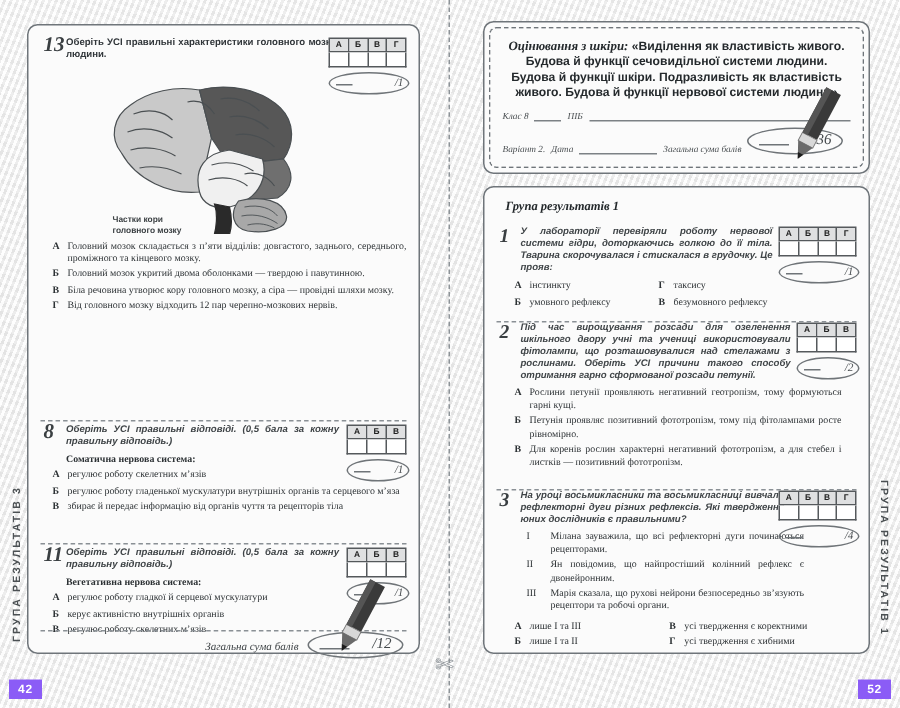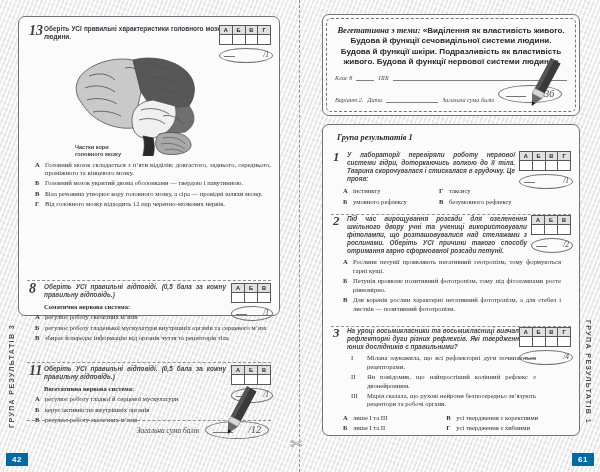--- a/index.html
+++ b/index.html
@@ -30,21 +30,21 @@
     box-sizing:border-box;
   }
   .card.dashed-in::before{
     content:"";position:absolute;left:3px;top:3px;right:3px;bottom:3px;
     border:1.3px dashed #6f757a;border-radius:5px;pointer-events:none;
   }
 
   
   .pagenum{
     position:absolute;bottom:6px;
-    background:#0369a1;color:#fff;
+    background:#8b5cf6;color:#fff;
     font-size:8px;line-height:11px;font-weight:bold;
     padding:1px 6px;letter-spacing:.5px;
   }
   .pagenum.left{left:6px;}
   .pagenum.right{right:6px;}
 
   
   .sidetab{
     position:absolute;
     writing-mode:vertical-rl;
@@ -170,21 +170,21 @@
 </head>
 <body>
 
 <div class="paper-bg"></div>
 
 <div class="spread">
 
   <div class="cutline"></div>
   <div class="scissors">✄</div>
 
-  <div class="card" style="left:18px;top:16px;width:262px;height:300px;">
+  <div class="card" style="left:18px;top:16px;width:262px;height:420px;">
 
     <div class="q" style="position:absolute;left:10px;top:8px;width:242px;">
       <div class="qnum">13</div>
       <div style="margin-left:15px;width:180px;">
         <div class="qstem-plain">Оберіть УСІ правильні характеристики головного мозку людини.</div>
       </div>
 
       <div class="ansbox" style="right:0;top:0;width:52px;">
         <div class="ansgrid">
           <div class="hcell">А</div>
@@ -356,21 +356,21 @@
       </span>
     </div>
   </div>
 
   <div class="sidetab left">ГРУПА РЕЗУЛЬТАТІВ 3</div>
   <div class="pagenum left">42</div>
 
   <div class="card dashed-in" style="left:322px;top:14px;width:258px;height:102px;">
     <div style="position:absolute;left:12px;right:12px;top:10px;">
       <div class="hdr-title">
-        <span class="em">Вегетативна з теми:</span>
+        <span class="em">Оцінювання з шкіри:</span>
         <span>«Виділення як властивість живого. Будова й функції сечовидільної системи людини. Будова й функції шкіри. Подразливість як властивість живого. Будова й функції нервової системи людини»</span>
       </div>
       <div class="hdr-fields">
         <div class="fieldrow">
           <span>Клас 8</span>
           <span class="fill s"></span>
           <span>ПІБ</span>
           <span class="fill"></span>
         </div>
         <div class="fieldrow">
@@ -537,21 +537,21 @@
           <div class="opt">
             <span class="ltr">Г</span>
             <span class="txt">усі твердження є хибними</span>
           </div>
         </div>
       </div>
     </div>
   </div>
 
   <div class="sidetab right">ГРУПА РЕЗУЛЬТАТІВ 1</div>
-  <div class="pagenum right">61</div>
+  <div class="pagenum right">52</div>
 
   <svg class="pencil" style="left:520px;top:56px;" width="48" height="56" viewBox="0 0 48 56">
     <g transform="rotate(28 24 28)">
       <rect x="18" y="2" width="11" height="34" fill="#3a3a3a"></rect>
       <rect x="18" y="36" width="11" height="6" fill="#d8d8d8" stroke="#7a7a7a" stroke-width="0.6"></rect>
       <polygon points="18,42 29,42 23.5,53" fill="#6a6a6a"></polygon>
       <polygon points="21.5,49 25.5,49 23.5,53" fill="#1c1c1c"></polygon>
       <rect x="18" y="2" width="4" height="34" fill="#555"></rect>
     </g>
   </svg>

